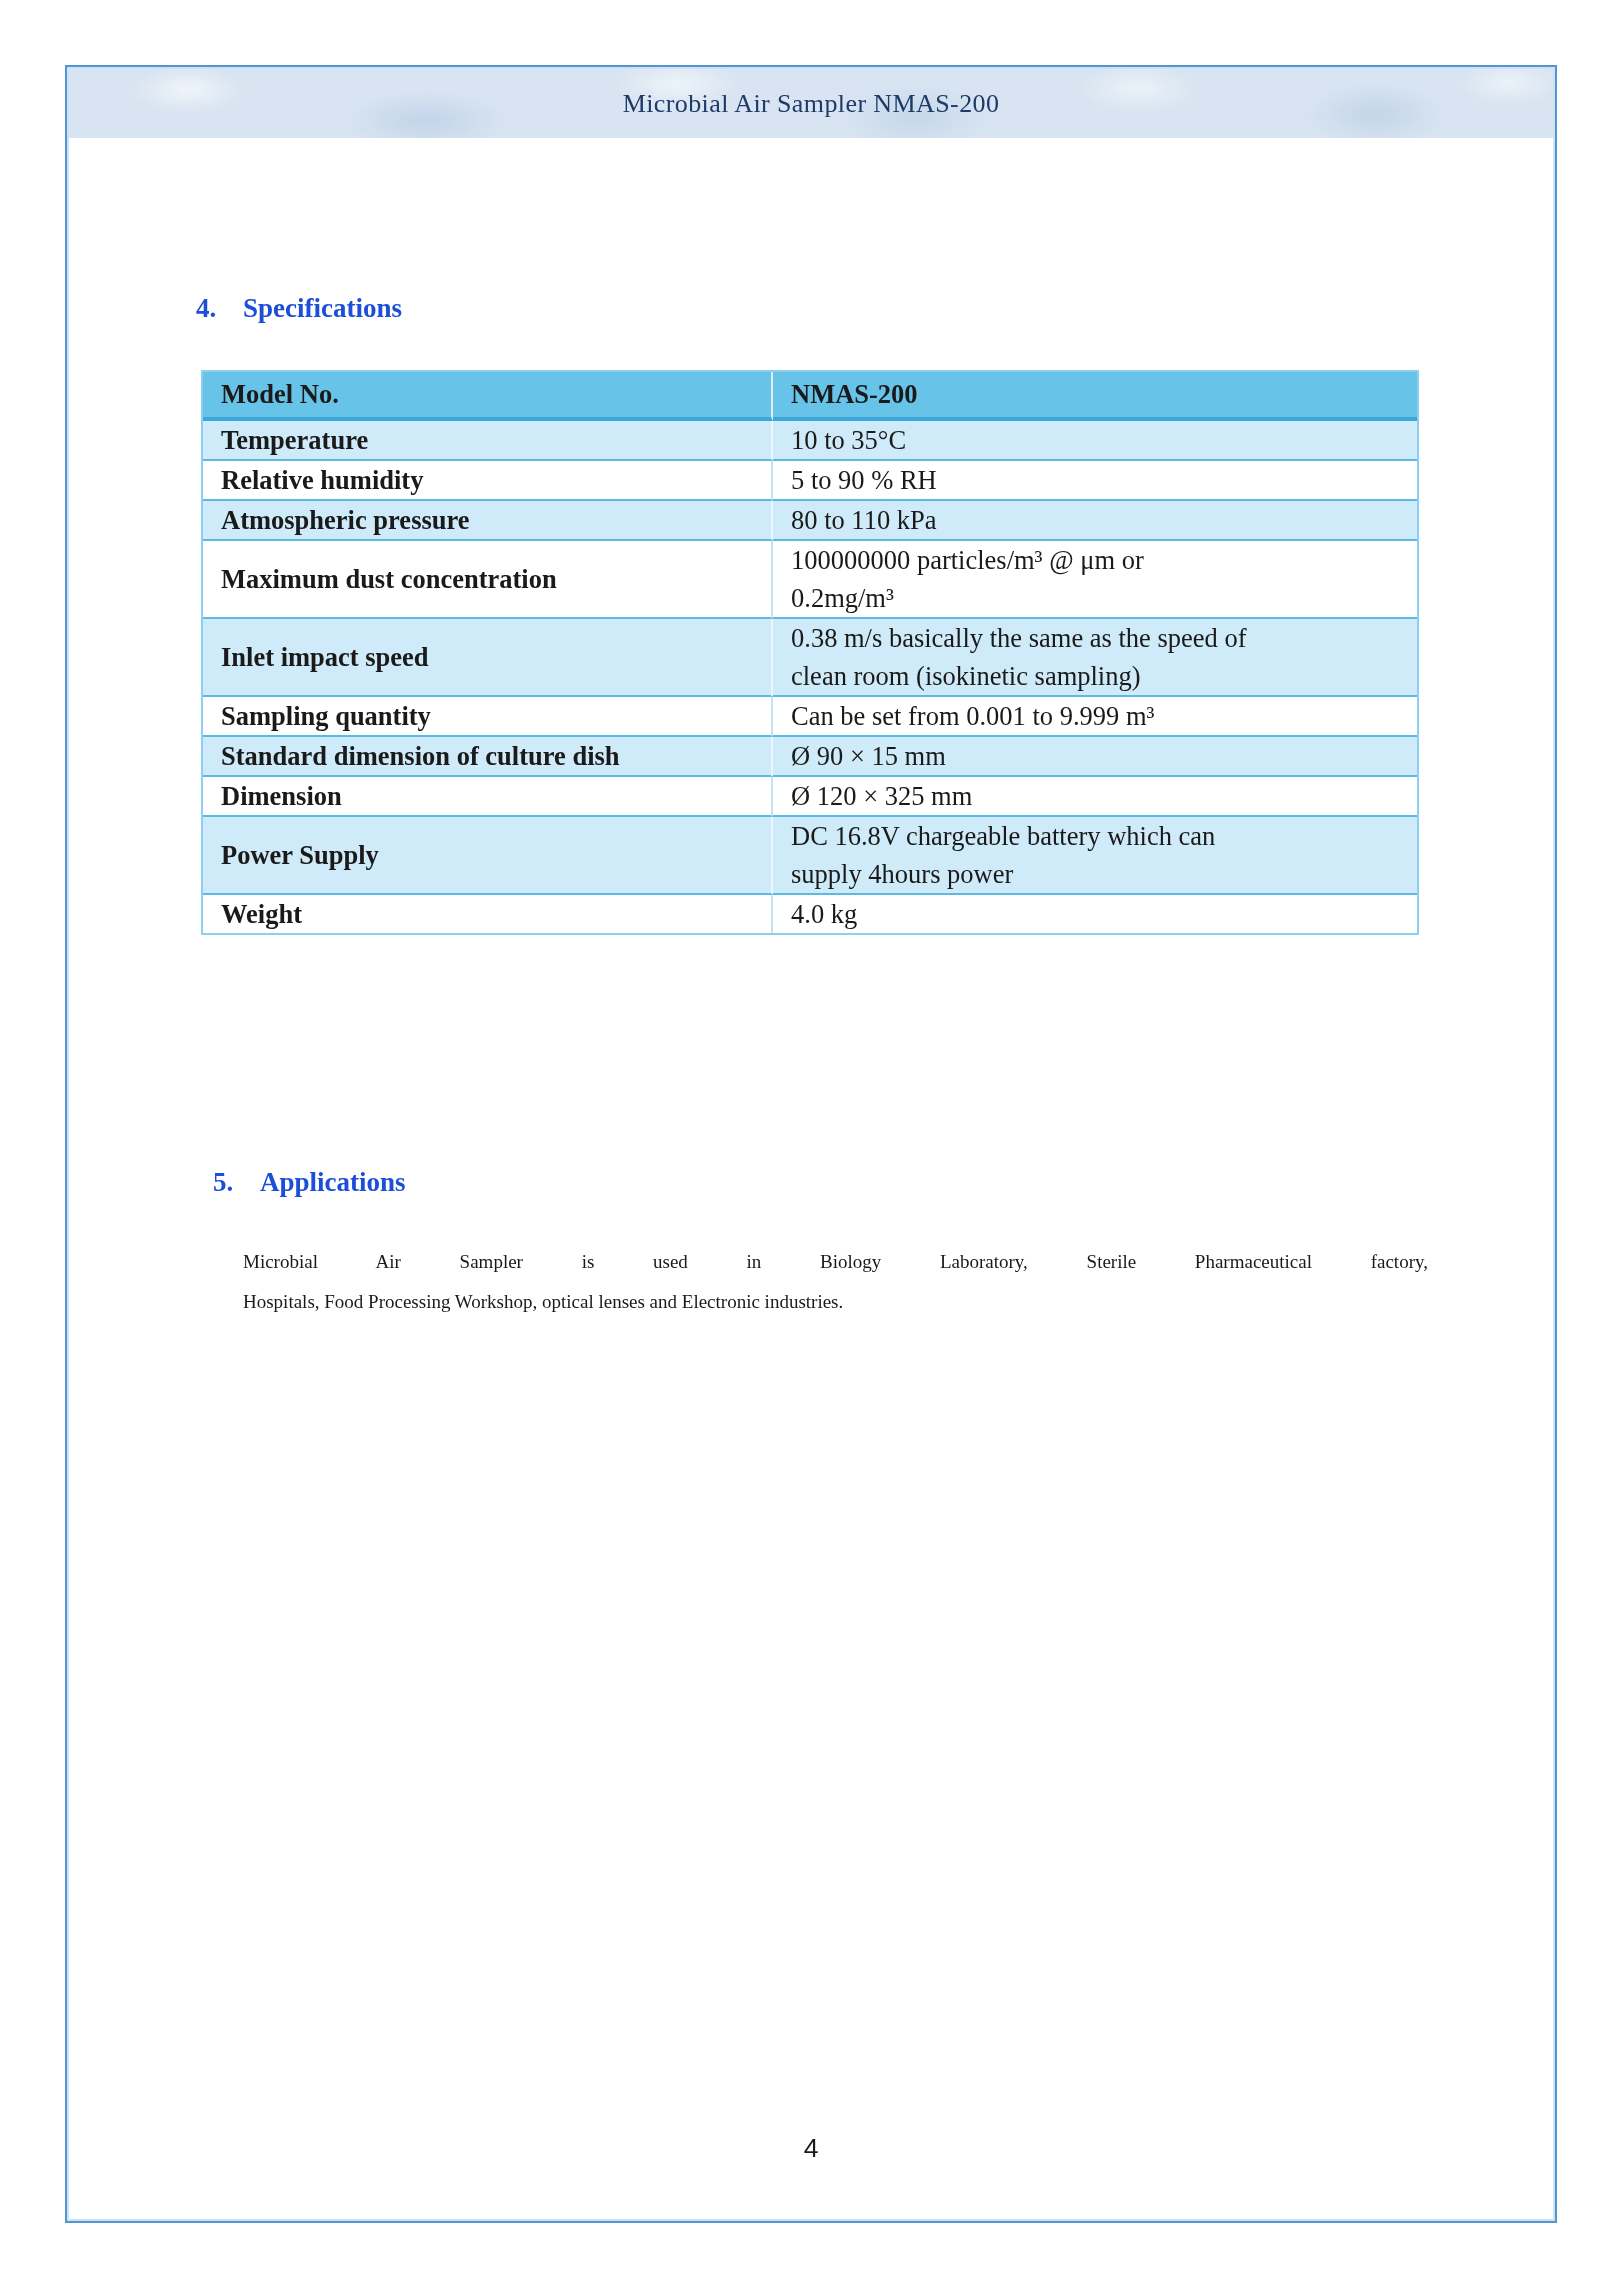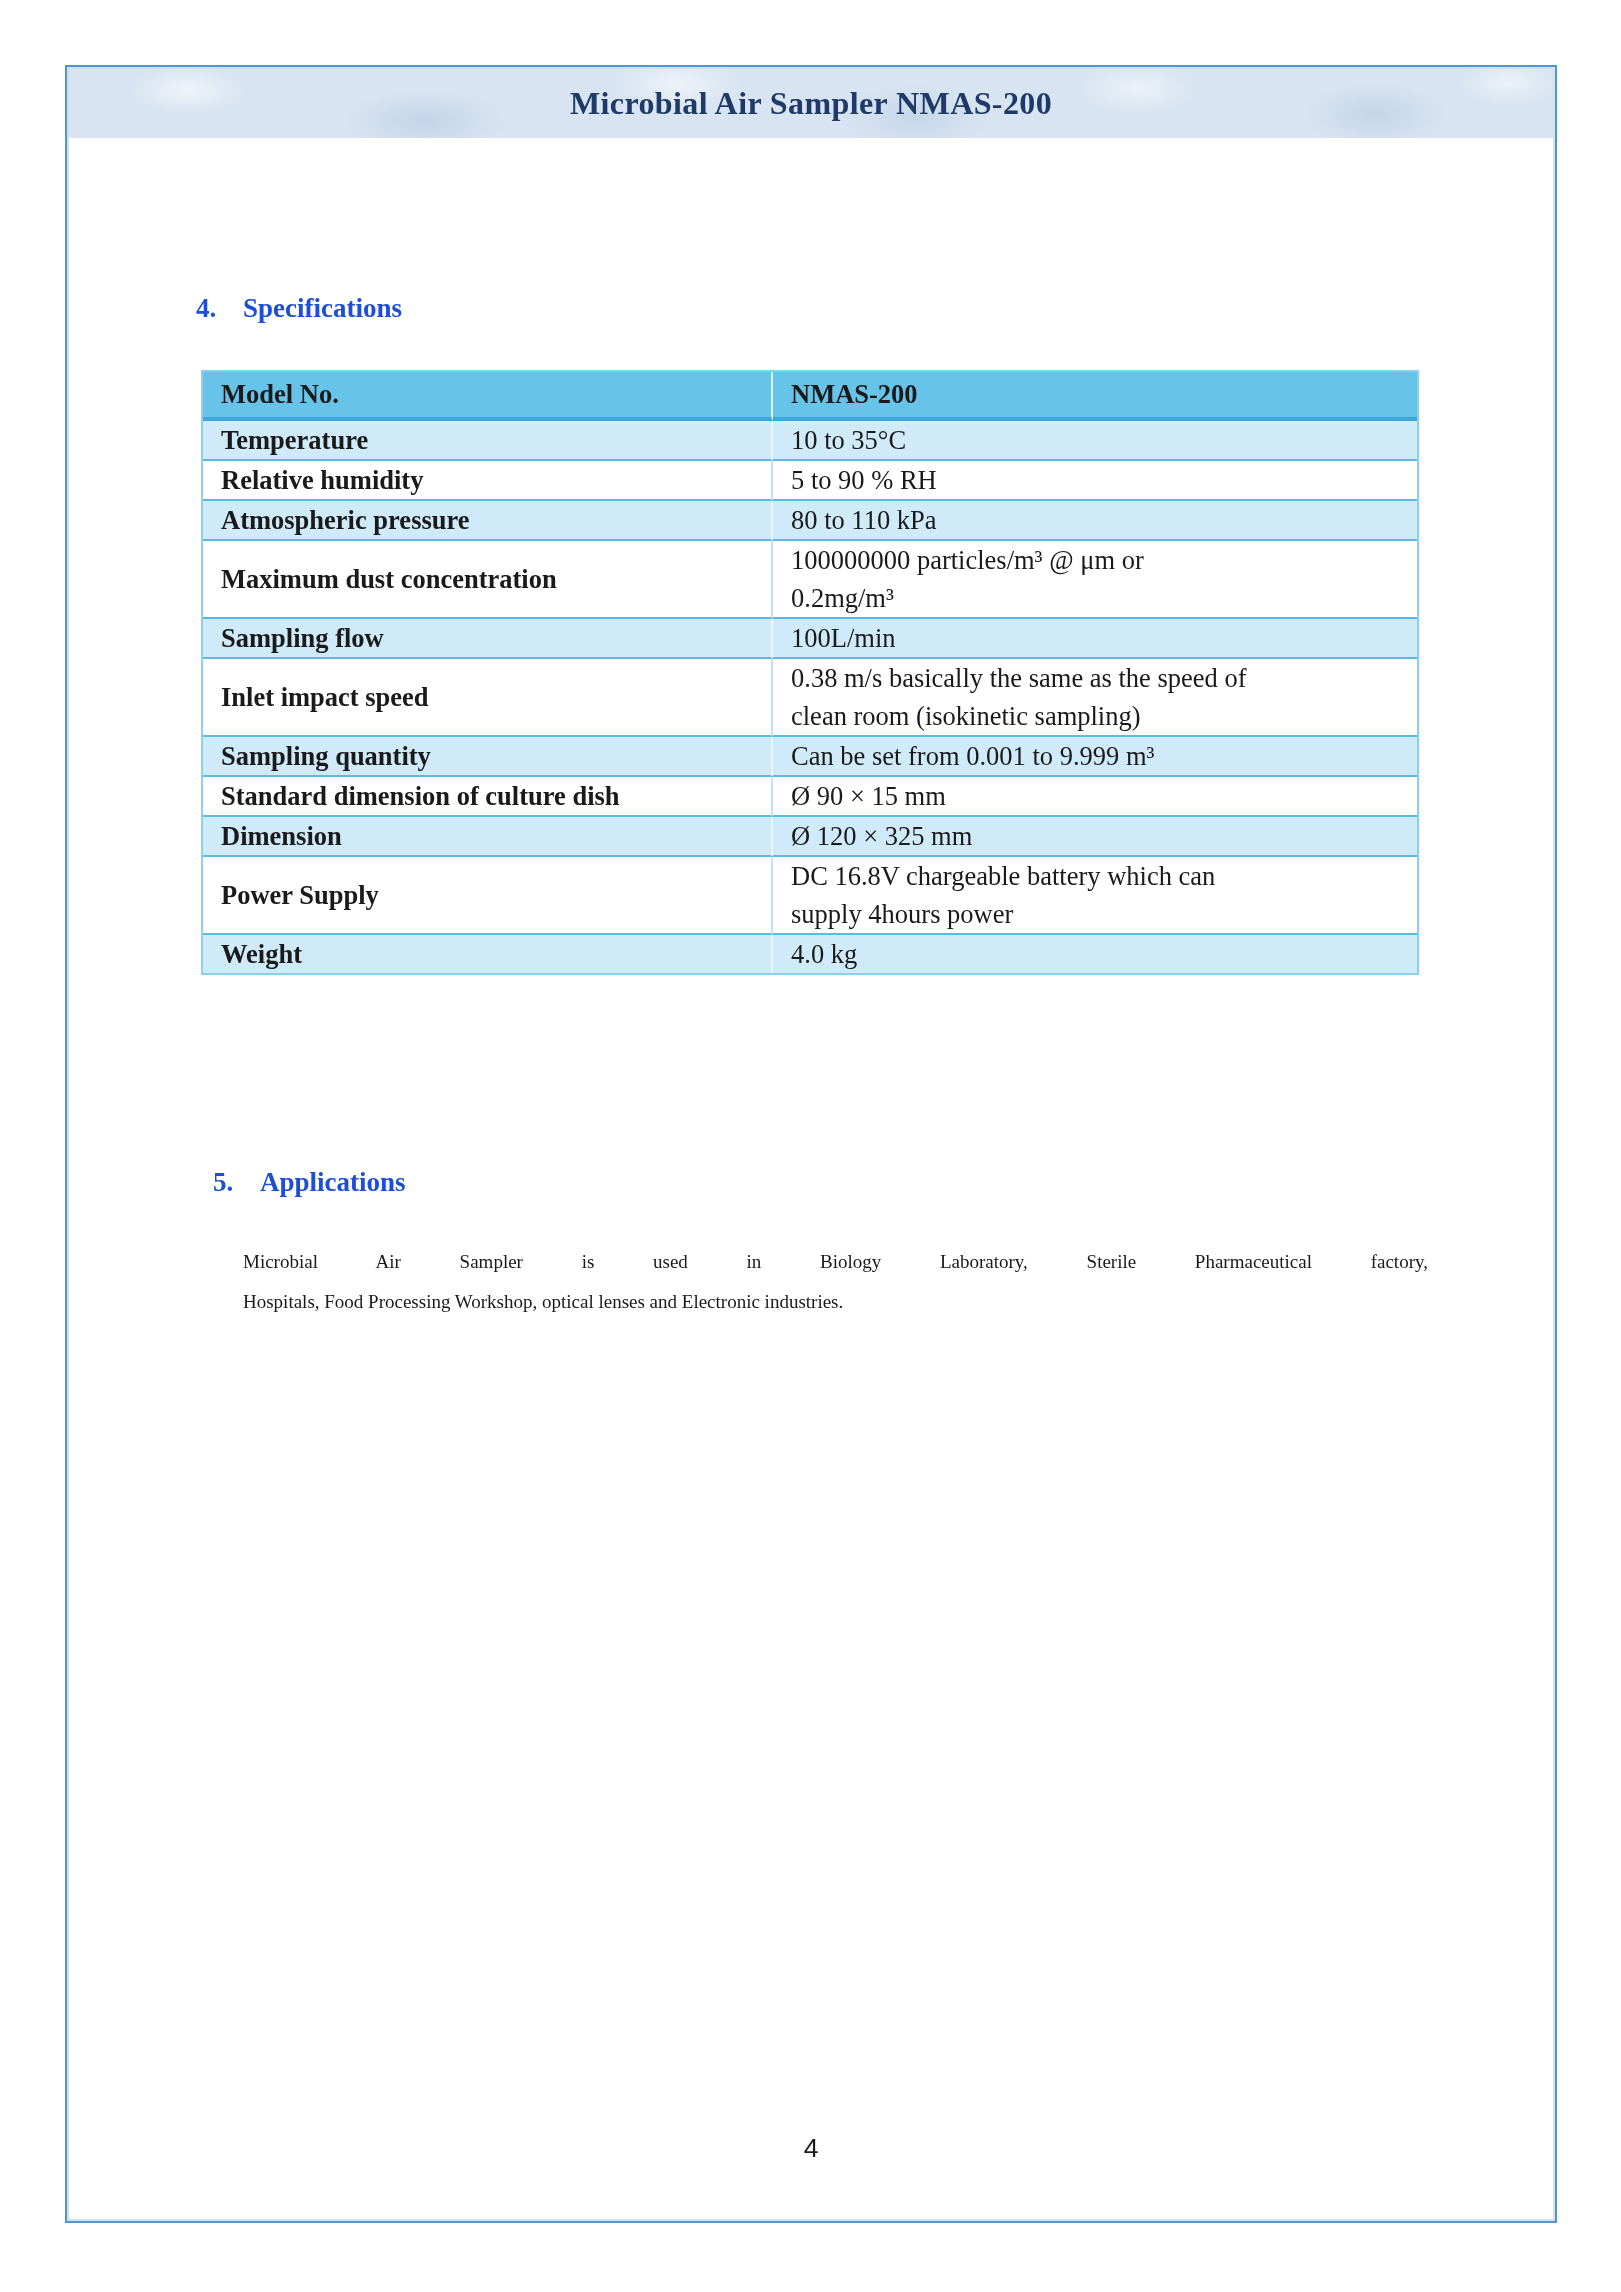--- a/index.html
+++ b/index.html
@@ -18,21 +18,21 @@
     background-image:
       radial-gradient(ellipse 88px 37px at 8% 30%, rgba(255,255,255,.6), transparent 65%),
       radial-gradient(ellipse 127px 47px at 24% 75%, rgba(173,197,226,.5), transparent 65%),
       radial-gradient(ellipse 98px 41px at 41% 22%, rgba(255,255,255,.55), transparent 65%),
       radial-gradient(ellipse 118px 51px at 57% 70%, rgba(176,199,227,.45), transparent 65%),
       radial-gradient(ellipse 93px 39px at 72% 28%, rgba(255,255,255,.5), transparent 65%),
       radial-gradient(ellipse 113px 49px at 88% 66%, rgba(170,195,224,.45), transparent 65%),
       radial-gradient(ellipse 78px 35px at 97% 20%, rgba(255,255,255,.5), transparent 65%);
   }
   .banner-title{
-    margin:0;text-align:center;line-height:69px;font-size:32px;font-weight:bold;
+    margin:0;text-align:center;line-height:69px;font-size:26px;font-weight:normal;
     color:#1e3a69;letter-spacing:0.4px;
   }
   .sec-heading{
     position:absolute;font-size:27px;font-weight:bold;color:#1d4ed8;
     white-space:nowrap;line-height:43px;
   }
   .sec-heading .num{display:inline-block;width:47px;}
   #spec-heading{left:129px;top:220px;}
   #app-heading{left:146px;top:1094px;}
 
@@ -110,26 +110,20 @@
           </td>
       </tr>
       <tr>
         <td class="lbl">Maximum dust concentration</td>
         <td class="val">
           <div class="vline">100000000 particles/m³ @ μm or</div>
           <div class="vline">0.2mg/m³</div>
         </td>
       </tr>
       <tr>
-        <td class="lbl">Sampling flow</td>
-        <td class="val">
-            <div class="vline">100L/min</div>
-          </td>
-      </tr>
-      <tr>
         <td class="lbl">Inlet impact speed</td>
         <td class="val">
           <div class="vline">0.38 m/s basically the same as the speed of</div>
           <div class="vline">clean room (isokinetic sampling)</div>
         </td>
       </tr>
       <tr>
         <td class="lbl">Sampling quantity</td>
         <td class="val">
             <div class="vline">Can be set from 0.001 to 9.999 m³</div>

